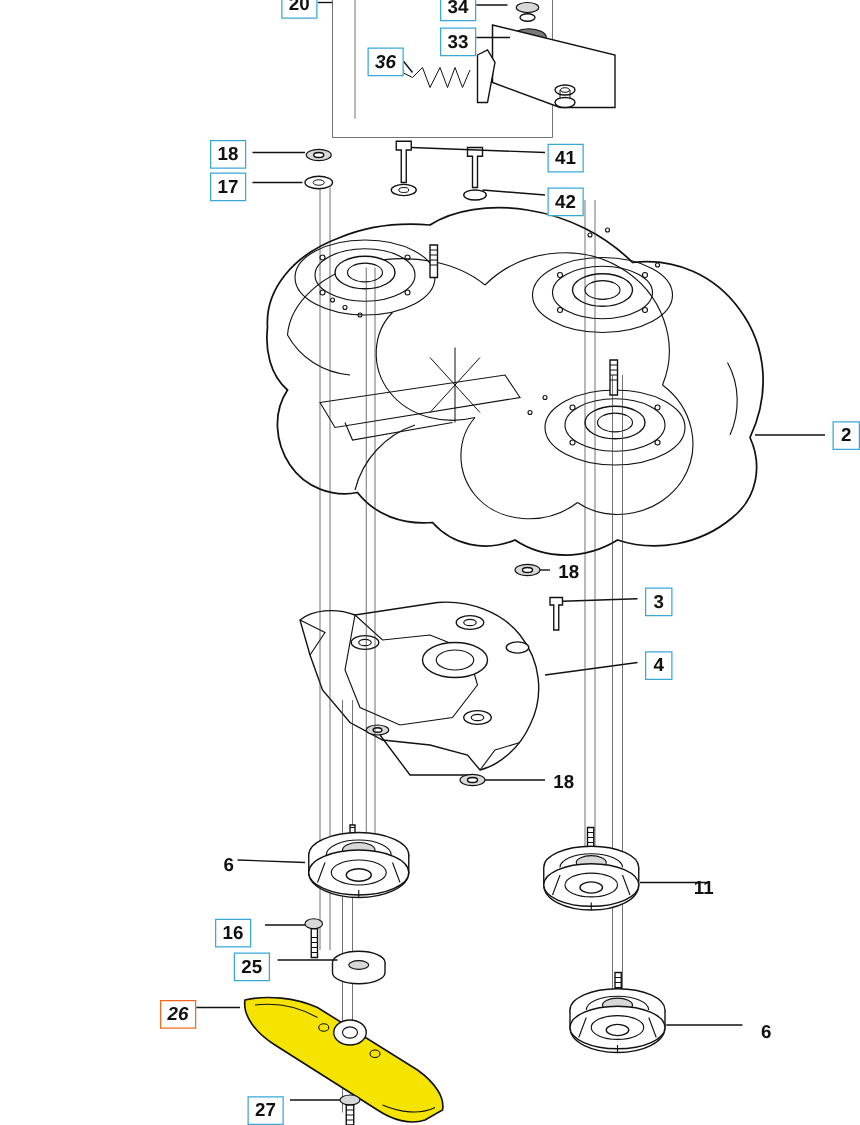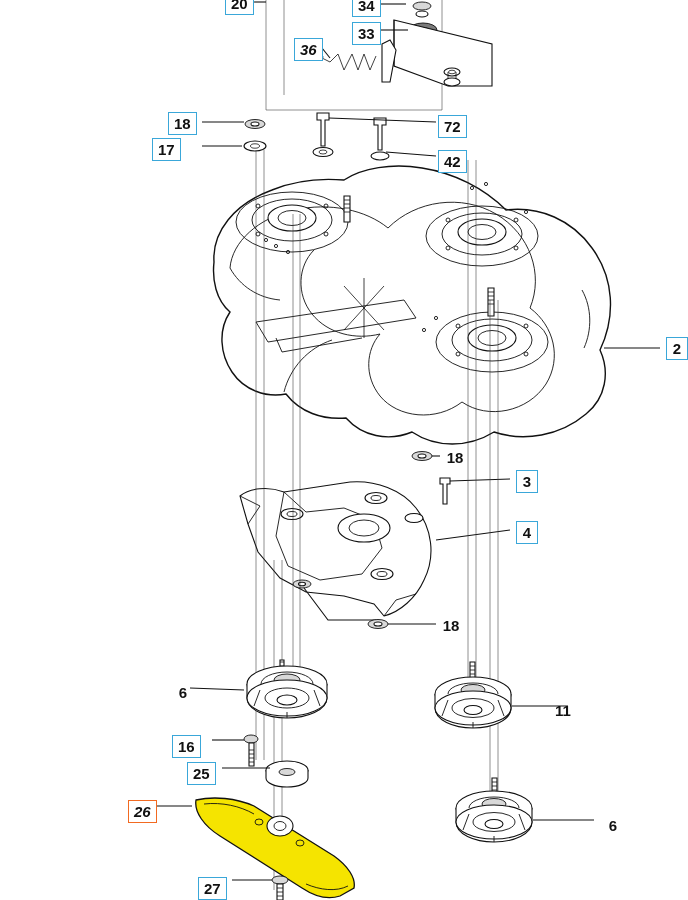--- a/index.html
+++ b/index.html
@@ -379,22 +379,22 @@
       <path class="lead" d="M278 48 L286 58"></path>
     </g>
 
   </svg>
 
   <div class="callout" style="left:181px; top:-8px;">20</div>
   <div class="callout" style="left:308px; top:-6px;">34</div>
   <div class="callout" style="left:308px; top:22px;">33</div>
   <div class="callout" style="left:250px; top:38px;font-style:italic;">36</div>
   <div class="callout" style="left:124px; top:112px;">18</div>
-  <div class="callout" style="left:108px; top:138px;">17</div>
-  <div class="callout" style="left:394px; top:115px;">72</div>
+  <div class="callout" style="left:124px; top:138px;">17</div>
+  <div class="callout" style="left:394px; top:115px;">41</div>
   <div class="callout" style="left:394px; top:150px;">42</div>
   <div class="callout" style="left:622px; top:337px;">2</div>
   <div class="callout plain" style="left:400px; top:446px;">18</div>
   <div class="callout" style="left:472px; top:470px;">3</div>
   <div class="callout" style="left:472px; top:521px;">4</div>
   <div class="callout plain" style="left:396px; top:614px;">18</div>
   <div class="callout plain" style="left:128px; top:681px;">6</div>
   <div class="callout plain" style="left:508px; top:699px;">11</div>
   <div class="callout" style="left:128px; top:735px;">16</div>
   <div class="callout" style="left:143px; top:762px;">25</div>

